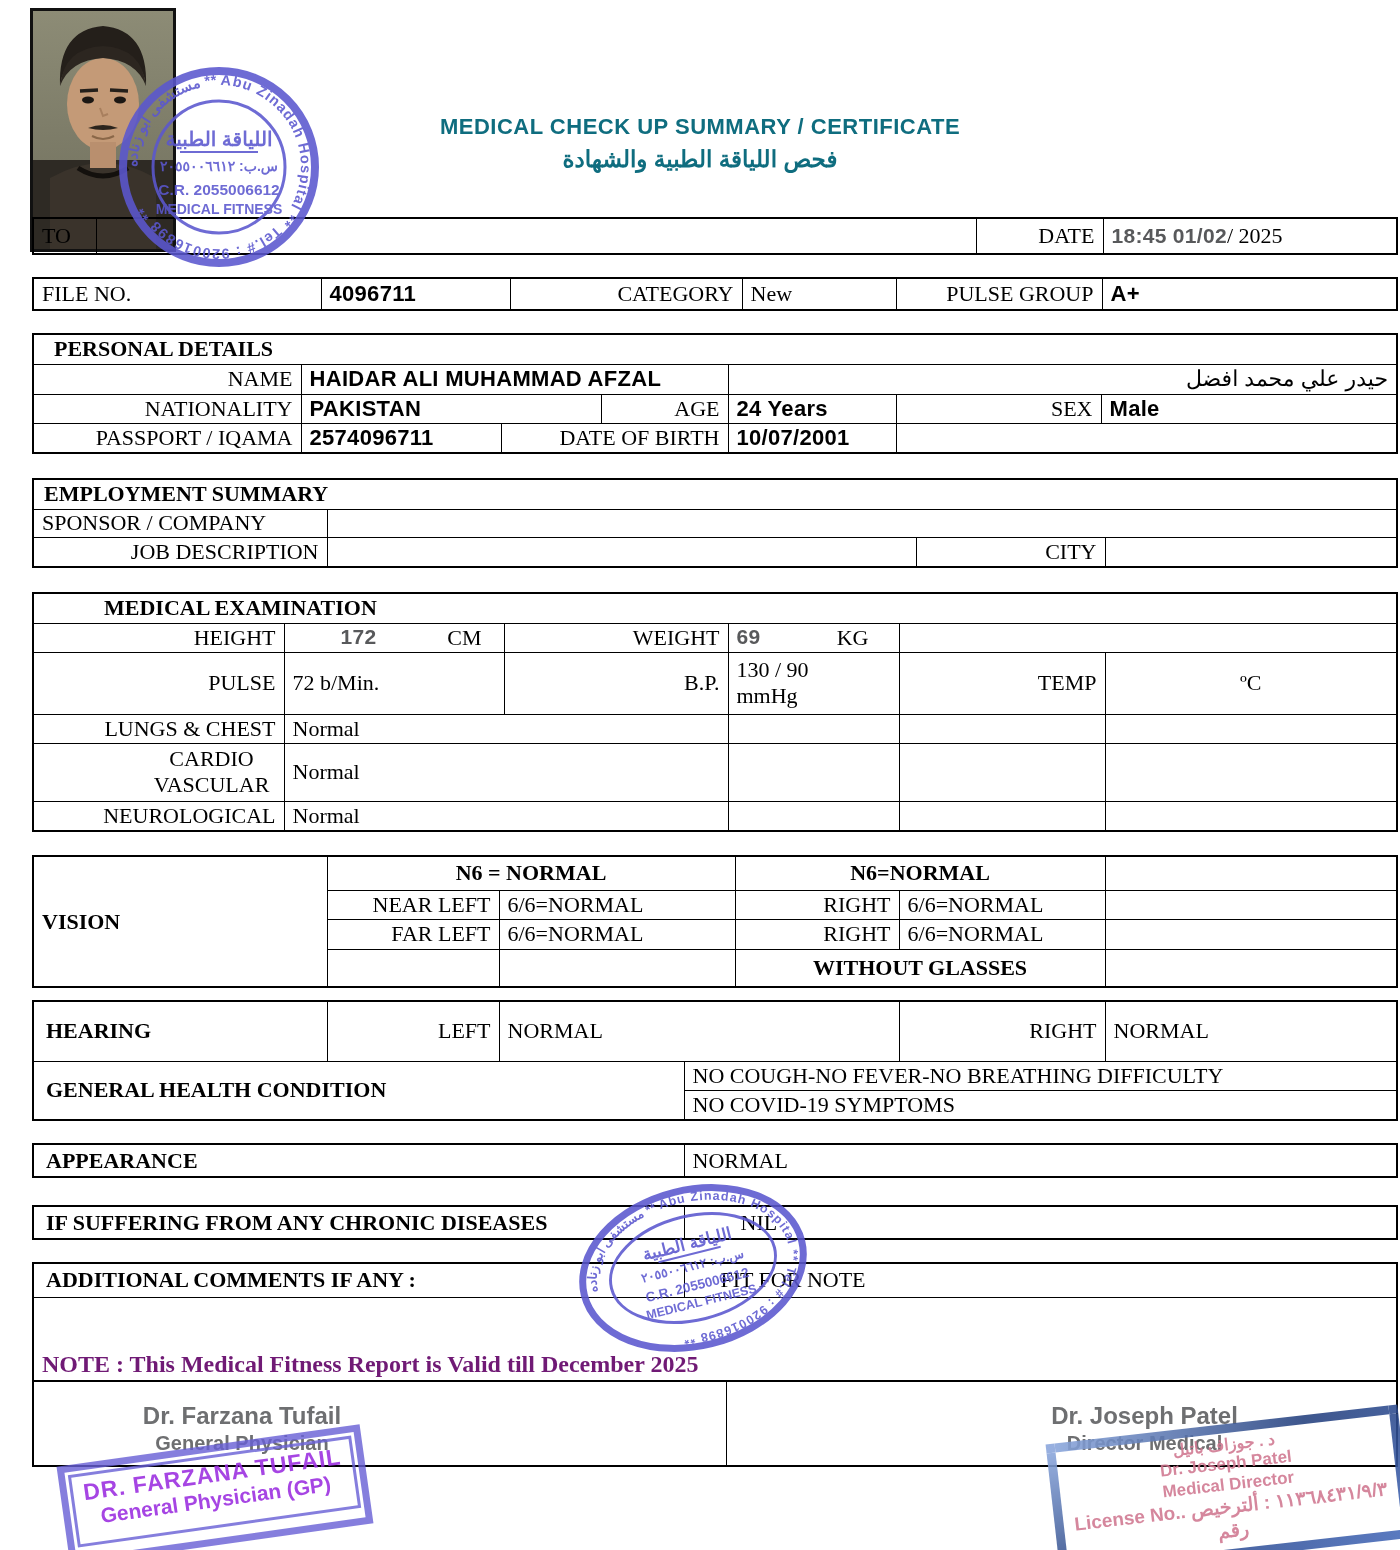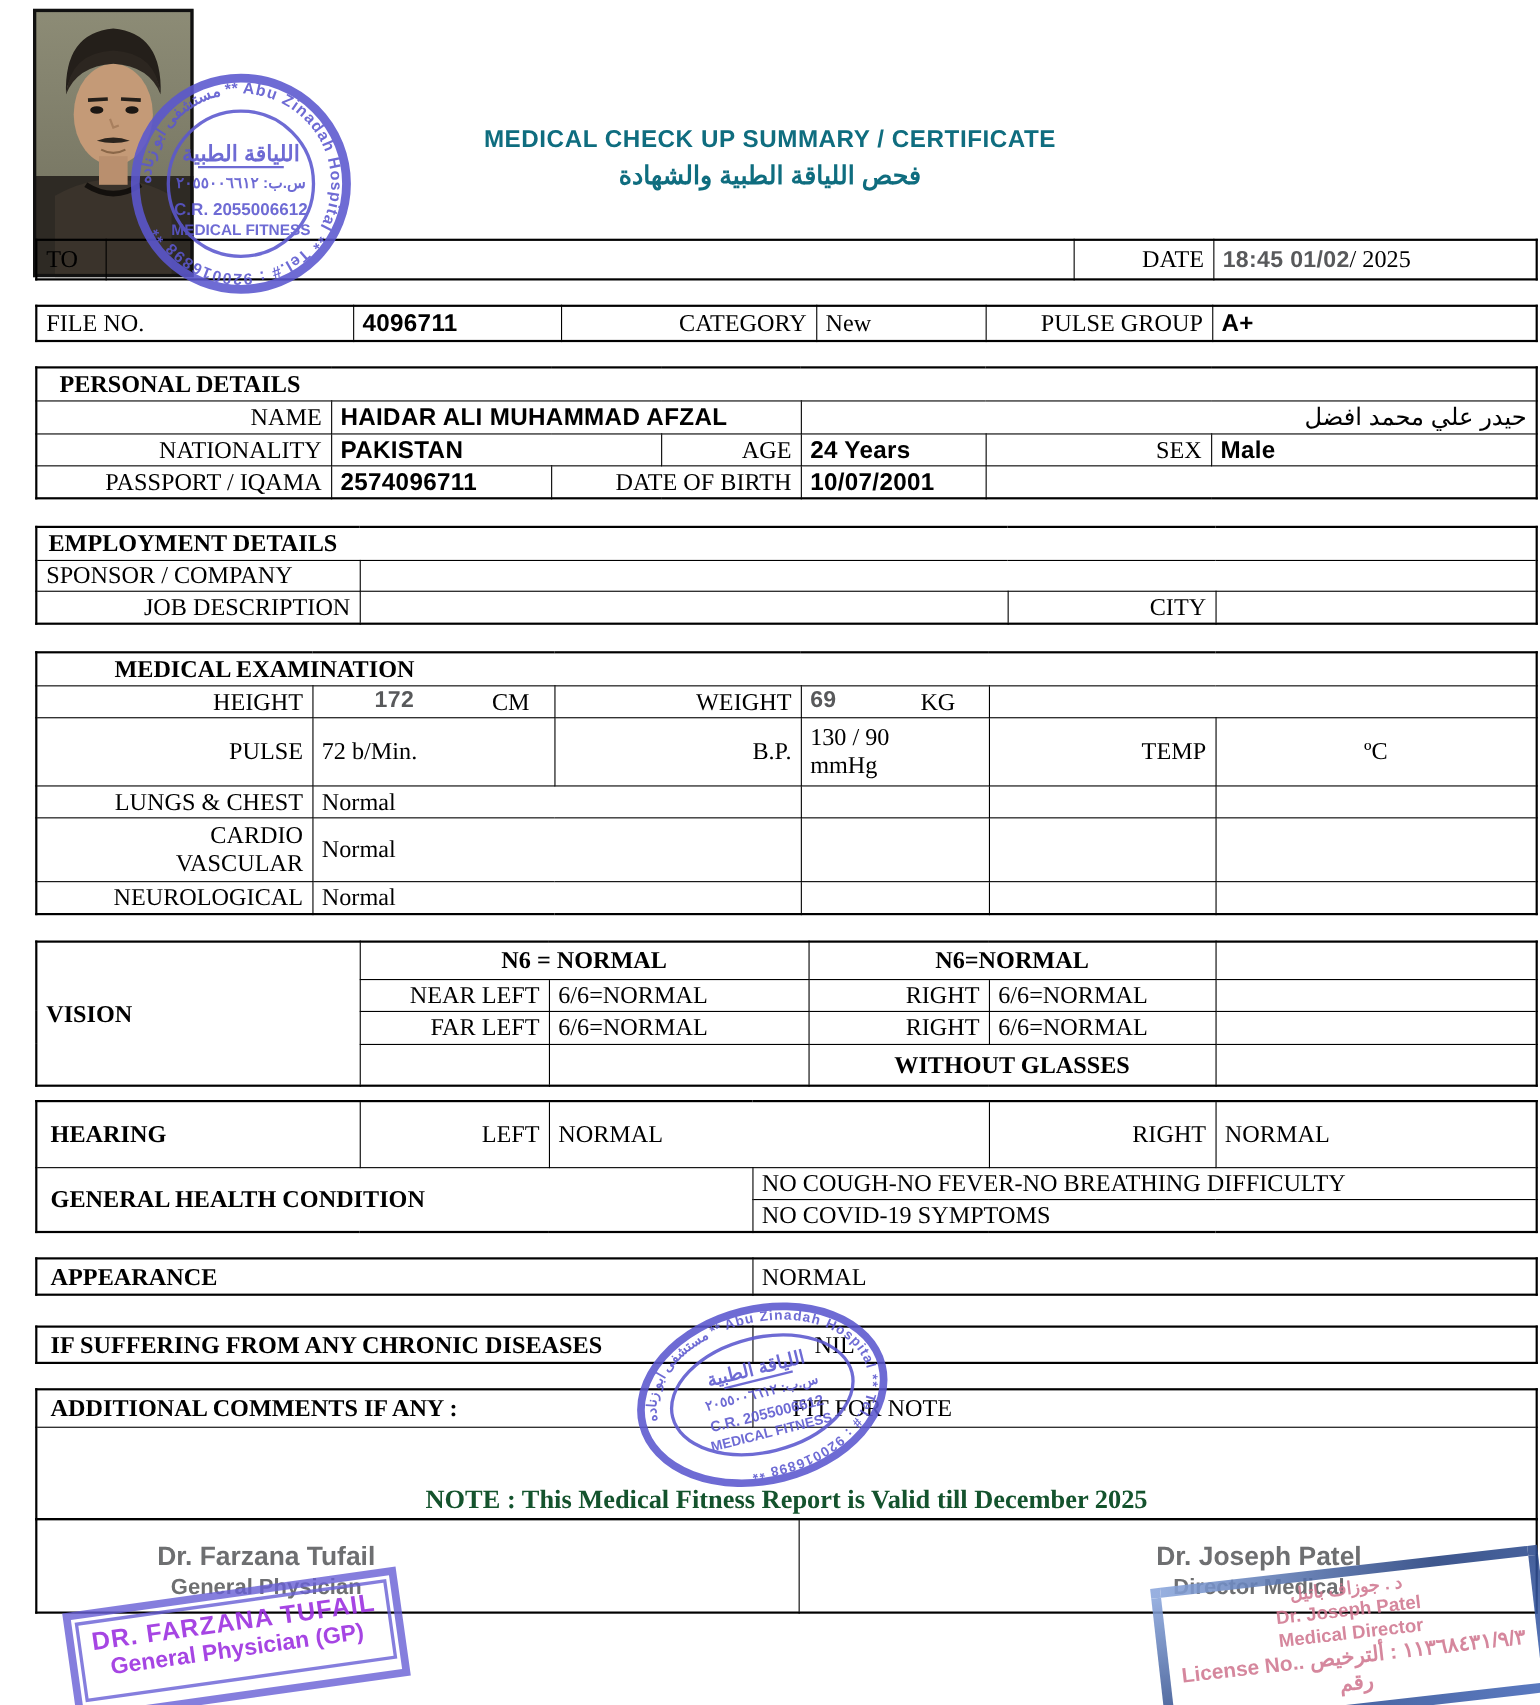--- a/index.html
+++ b/index.html
@@ -49,21 +49,21 @@
                    border:9px solid transparent;
                    border-image:linear-gradient(150deg,#8aa6dc,#24407e 45%,#4468b8) 1;
                    text-align:center; color:#d07790;
                    font-family:"Liberation Sans",sans-serif; font-weight:bold; }
   #stamp-joseph .ja { font-size:16px; direction:rtl; line-height:1.2; margin-top:2px; }
   #stamp-joseph .jn { font-size:17px; line-height:1.2; }
   #stamp-joseph .jt { font-size:17px; line-height:1.2; }
   #stamp-joseph .jl { font-size:19px; line-height:1.25; }
 
   
-  #note { font-size:24px; font-weight:bold; color:#14532d; text-align:center; margin-bottom:2px; }
+  #note { font-size:24px; font-weight:bold; color:#701a75; text-align:left; margin-bottom:2px; }
   .sigblock { font-family:"Liberation Sans",sans-serif; font-weight:bold; color:#6e6f71;
               text-align:center; }
   .signame { font-size:24px; }
   .sigtitle { font-size:20px; margin-top:2px; }
 </style>
 </head>
 <body>
 
 <div id="page">
 
@@ -171,21 +171,21 @@
 
   <table class="doc" style="top:478px;">
     <colgroup>
         <col style="width:294px">
         <col style="width:589px">
         <col style="width:189px">
         <col style="width:292px">
       </colgroup>
     <tbody>
         <tr style="height:30px">
-          <td colspan="4" class="hdr" style="padding-left:10px">EMPLOYMENT DETAILS</td>
+          <td colspan="4" class="hdr" style="padding-left:10px">EMPLOYMENT SUMMARY</td>
         </tr>
     <tr style="height:28px">
       <td>SPONSOR / COMPANY</td>
       <td colspan="3"></td>
     </tr>
     <tr style="height:30px">
       <td class="r">JOB DESCRIPTION</td>
       <td></td>
       <td class="r">CITY</td>
       <td></td>
@@ -232,21 +232,21 @@
       <td class="c top">ºC</td>
     </tr>
     <tr style="height:29px">
       <td class="r">LUNGS &amp; CHEST</td>
       <td colspan="2">Normal</td>
       <td></td>
           <td></td>
           <td></td>
     </tr>
     <tr style="height:58px">
-      <td class="r top"><span class="wrap" style="display:inline-block;width:128px;text-align:right">CARDIO VASCULAR</span></td>
+      <td class="r top"><span class="wrap" style="display:inline-block;width:128px;text-align:center">CARDIO VASCULAR</span></td>
       <td colspan="2" class="top">Normal</td>
       <td></td>
           <td></td>
           <td></td>
     </tr>
     <tr style="height:30px">
       <td class="r">NEUROLOGICAL</td>
       <td colspan="2">Normal</td>
       <td></td>
           <td></td>

